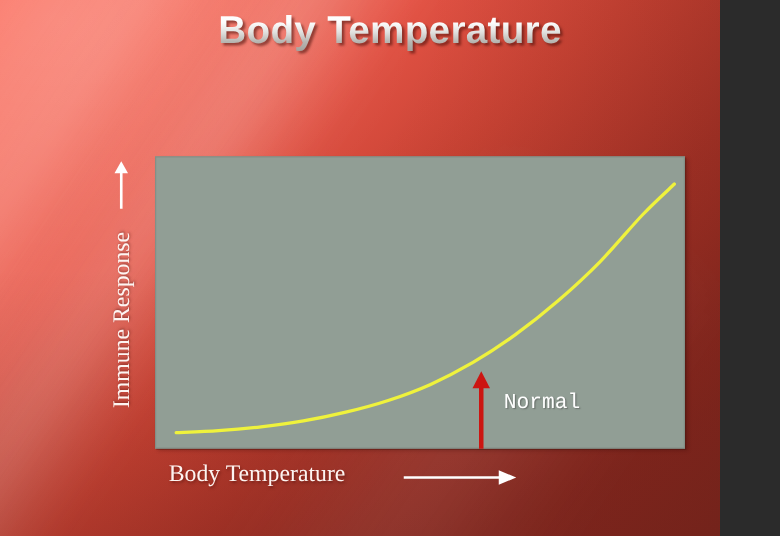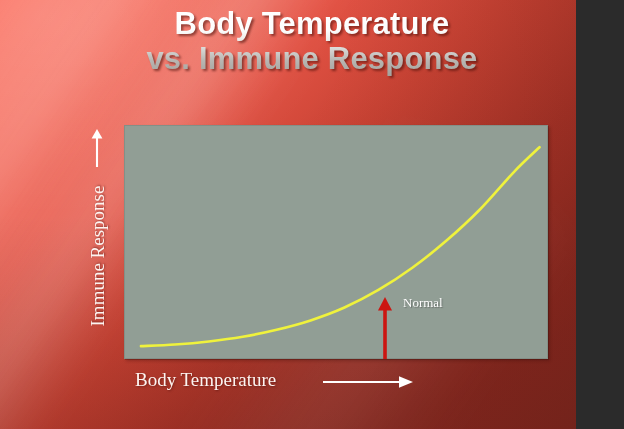--- a/index.html
+++ b/index.html
@@ -133,23 +133,23 @@
   #normal-arrow {
     position: absolute;
     left: 376px;
     top: 296px;
     width: 18px;
     height: 64px;
   }
   #normal-label {
     position: absolute;
     left: 403px;
-    top: 295px;
-    font-family: Liberation Serif, serif;
-    font-size: 13px;
+    top: 313px;
+    font-family: Liberation Mono, monospace;
+    font-size: 17px;
     color: #ffffff;
     text-shadow: 1px 1px 1px rgba(60,60,60,0.45);
     white-space: nowrap;
     user-select: none;
   }
 
   
   #y-axis-label {
     position: absolute;
     left: -17px;
@@ -197,21 +197,20 @@
 <div id="slide">
 
   <div class="bg-base"></div>
   <div class="bg-streak-a"></div>
   <div class="bg-streak-b"></div>
   <div class="bg-streak-c"></div>
   <div class="bg-vignette"></div>
 
   <div id="title">
     <span class="line">Body Temperature</span>
-    <span class="line">vs. Immune Response</span>
   </div>
 
   <div id="plot" style="background: rgb(145, 158, 149);">
     <svg id="curve-svg" viewBox="0 0 424 234" preserveAspectRatio="none">
       <path id="curve-path" fill="none" stroke="#eff23c" stroke-width="2.6" stroke-linecap="round" stroke-linejoin="round" d="M 16.96 221.13 C 22.61 220.86, 39.57 220.27, 50.88 219.49 C 62.19 218.71, 73.49 217.74, 84.80 216.45 C 96.11 215.16, 107.41 213.72, 118.72 211.77 C 130.03 209.82, 141.33 207.48, 152.64 204.75 C 163.95 202.02, 175.25 199.09, 186.56 195.39 C 197.87 191.69, 209.17 187.59, 220.48 182.52 C 231.79 177.45, 243.09 171.60, 254.40 164.97 C 265.71 158.34, 277.01 150.93, 288.32 142.74 C 299.63 134.55, 310.93 125.58, 322.24 115.83 C 333.55 106.08, 344.85 95.75, 356.16 84.24 C 367.47 72.74, 380.19 57.13, 390.08 46.80 C 399.97 36.46, 411.28 26.32, 415.52 22.23"></path>
     </svg>
   </div>
 
   <svg id="normal-arrow" viewBox="0 0 18 64">
     <line x1="9" y1="63" x2="9" y2="12" stroke="#cc1511" stroke-width="3.6"></line>

